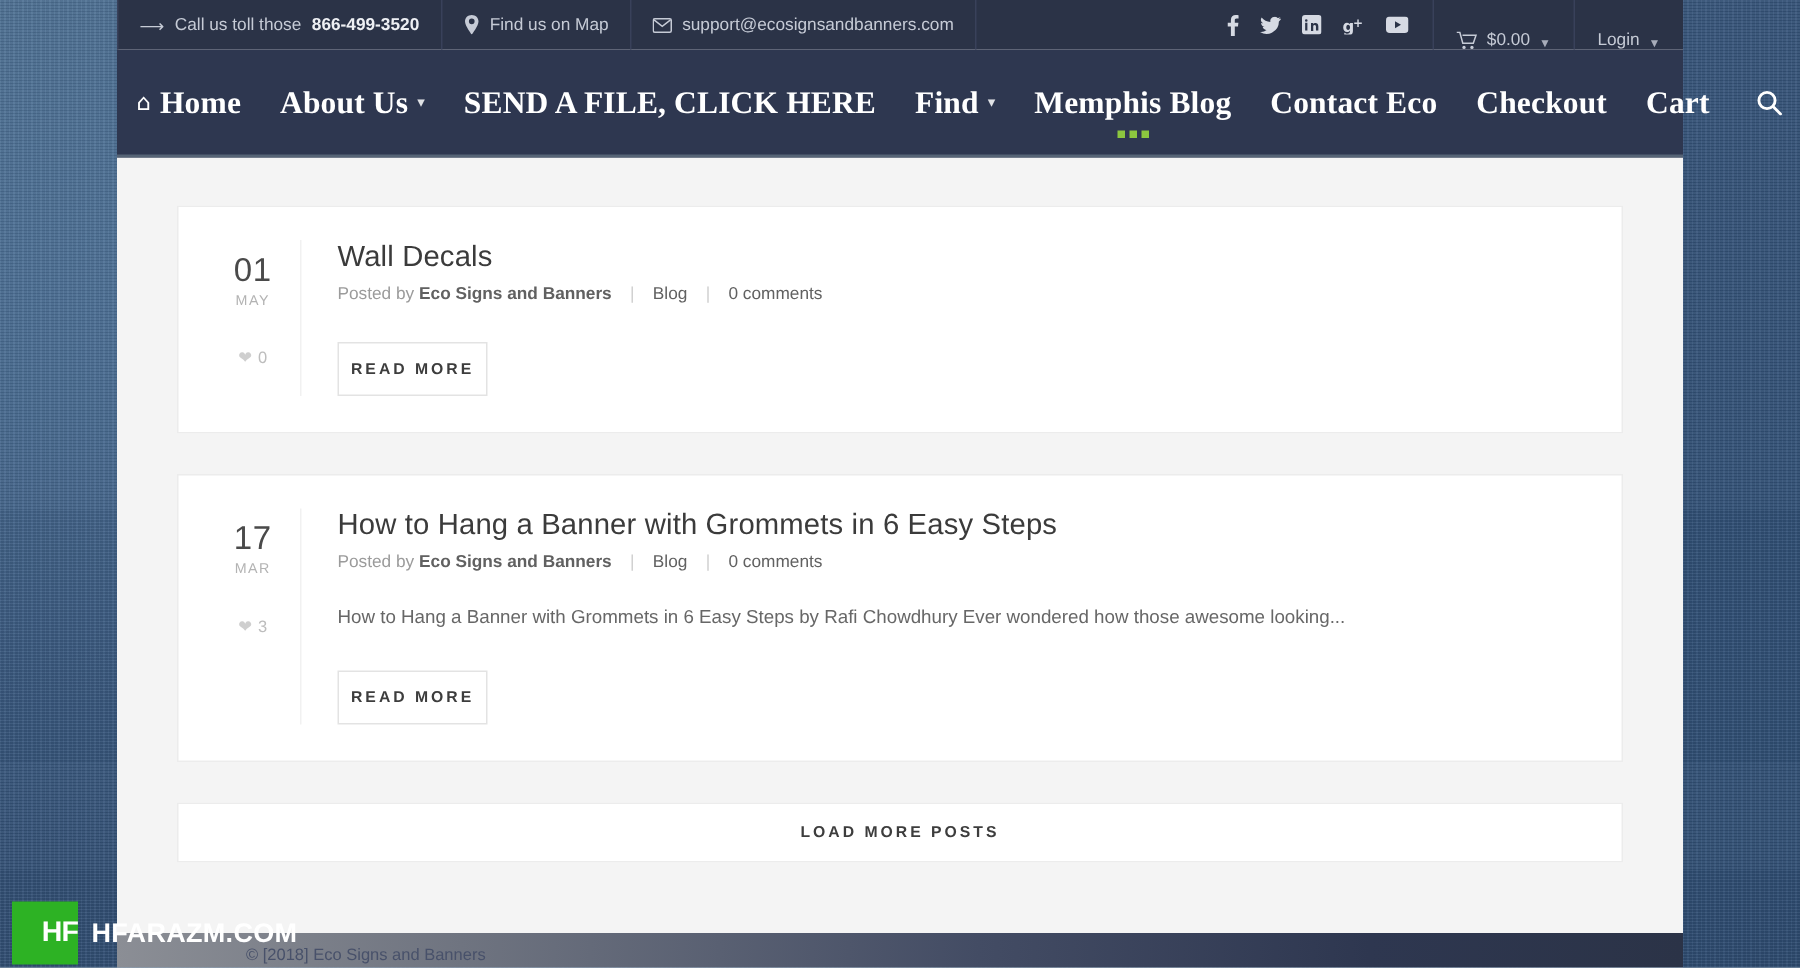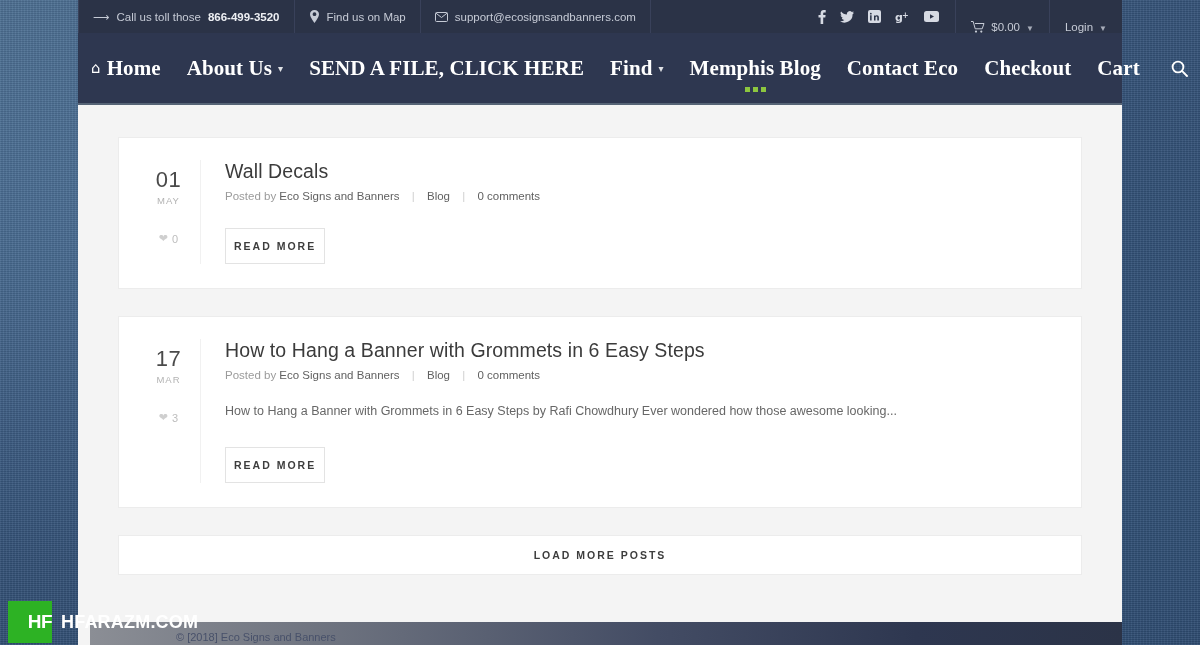--- a/index.html
+++ b/index.html
@@ -172,21 +172,21 @@
     font-size: 19.5px;
     color: #3b3b3b;
     font-weight: normal;
     letter-spacing: .1px;
     margin-bottom: 7px;
   }
   .post-meta {
     font-size: 11.5px;
     color: #9b9b9b;
   }
-  .post-meta .by { color: #616161; font-weight: normal; text-align: center; }
+  .post-meta .by { color: #616161; font-weight: bold; text-align: center; }
   .post-meta .sep { padding: 0 9px; color: #cfcfcf; }
   .post-meta .cat, .post-meta .cmt { color: #616161; }
   .post-excerpt {
     margin-top: 20px;
     font-size: 12.5px;
     color: #676767;
     line-height: 1.6;
   }
   .btn-readmore {
     display: inline-block;
@@ -207,21 +207,21 @@
     display: flex; align-items: center; justify-content: center;
     color: #3d3d3d;
     font-size: 10.5px;
     font-weight: bold;
     letter-spacing: 2px;
   }
 
   
   .footer-strip {
     position: absolute;
-    left: 90px; right: 78px;
+    left: 78px; right: 78px;
     bottom: 0;
     height: 23px;
     background: linear-gradient(90deg,#8b8e95 0%, #6f7480 22%, #434c64 55%, #2e3750 80%, #2b3347 100%);
     z-index: 2;
     overflow: hidden;
   }
   .footer-text {
     position: absolute;
     left: 86px; top: 9px;
     color: #48516a;

